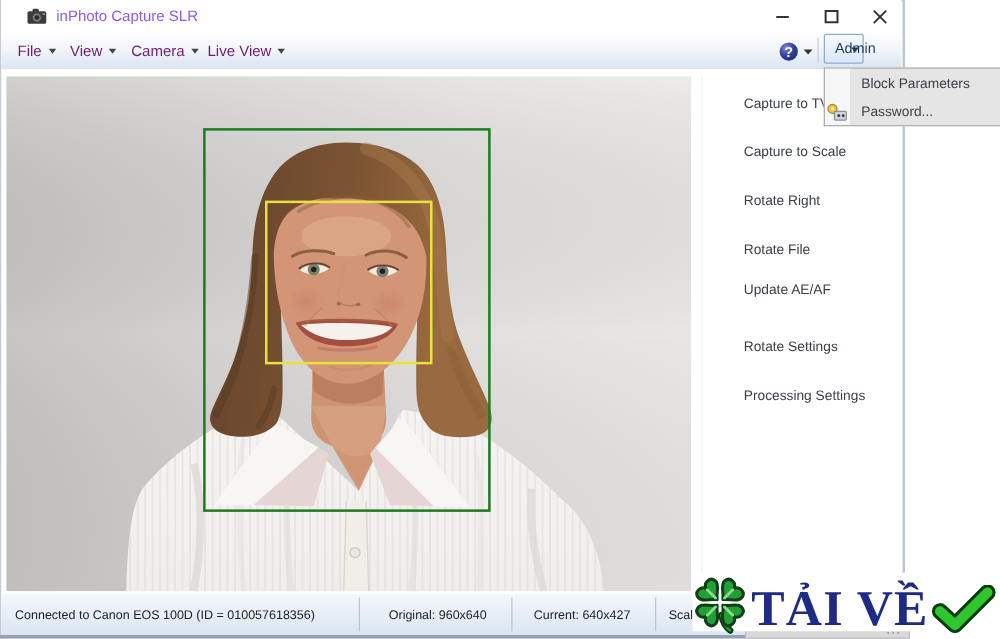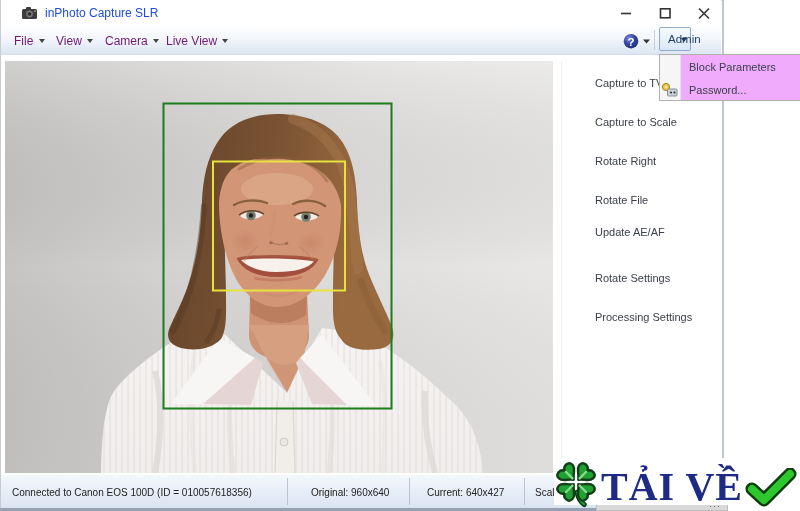--- a/index.html
+++ b/index.html
@@ -2,35 +2,35 @@
 <html><head>
 <meta charset="utf-8">
 <style>
   html,body{margin:0;padding:0;}
   body{width:800px;height:511px;background:#ffffff;font-family:"Liberation Sans",sans-serif;position:relative;overflow:hidden;}
   .abs{position:absolute;}
   
   #win{left:0;top:0;width:723px;height:511px;border-left:1px solid #c8ccd2;border-top:1px solid #d8dce2;box-sizing:border-box;}
   #winborder{left:722px;top:0;width:2px;height:509px;background:#c0c6d0;}
   #titlebar{left:1px;top:0;width:720px;height:27px;background:#ffffff;}
-  #title{left:45px;top:6px;font-size:12px;color:#1d4ed8;}
+  #title{left:45px;top:6px;font-size:12px;color:#8b5cf6;}
   #menubar{left:1px;top:27px;width:720px;height:28px;background:linear-gradient(#fdfdfe, #f3f6fa 45%, #e3ebf5 80%, #dce6f2);border-bottom:1px solid #d2dcea;box-sizing:border-box;}
   .menuitem{position:absolute;top:34px;font-size:12px;color:#701a75;}
   .dn{display:inline-block;width:0;height:0;border-left:3.5px solid transparent;border-right:3.5px solid transparent;border-top:4px solid #444;vertical-align:middle;margin-left:2px;margin-bottom:2px;}
   #vsep1{left:654px;top:30px;width:1px;height:20px;background:#c5cfdc;}
   #adminbtn{left:659px;top:27px;width:32px;height:24px;border:1px solid #8fabc9;border-radius:2px;background:linear-gradient(#f7fbfe,#e9f2fb 45%,#d9e7f7);box-sizing:border-box;}
   #adminbtn span{position:absolute;left:8px;top:5px;font-size:11.5px;color:#1e3a5f;}
   #adminbtn .dn{position:absolute;right:3px;top:10px;border-top-color:#1e3a5f;}
   
   #photo{left:5px;top:61px;width:548px;height:412px;}
   
   #sidesep{left:561px;top:61px;width:1px;height:412px;background:#efefef;}
   .side{position:absolute;left:595px;font-size:11px;color:#3a3f48;}
   
-  #dropdown{left:659px;top:54px;width:141px;height:47px;background:#f0abfc;border:1px solid #b0b0b0;border-right:none;box-sizing:border-box;}
+  #dropdown{left:659px;top:54px;width:141px;height:47px;background:#e5e5e5;border:1px solid #b0b0b0;border-right:none;box-sizing:border-box;}
   #dropdown .icol{position:absolute;left:0;top:0;width:20px;height:45px;background:#f6f6f7;border-right:1px solid #e4e4e6;}
   #dropdown .mi{position:absolute;left:29px;font-size:11px;color:#3b4049;}
   
   #statusbar{left:1px;top:474px;width:720px;height:34px;background:linear-gradient(#f4f8fc,#e5edf7 55%,#dae5f2);border-top:1px solid #ffffff;box-sizing:border-box;}
   .ssep{position:absolute;top:478px;width:1px;height:27px;background:#b9c5d6;}
   .stext{position:absolute;top:487px;font-size:10px;color:#222;}
   #bstrip{left:0;top:508px;width:722px;height:3px;background:#96a1b1;}
   #greybar{left:596px;top:503px;width:132px;height:8px;background:#d9d9d9;border:1px solid #bdbdbd;box-sizing:border-box;}
   #greybar .dots{position:absolute;right:6px;top:-3px;font-size:9px;color:#555;letter-spacing:1px;}
   

